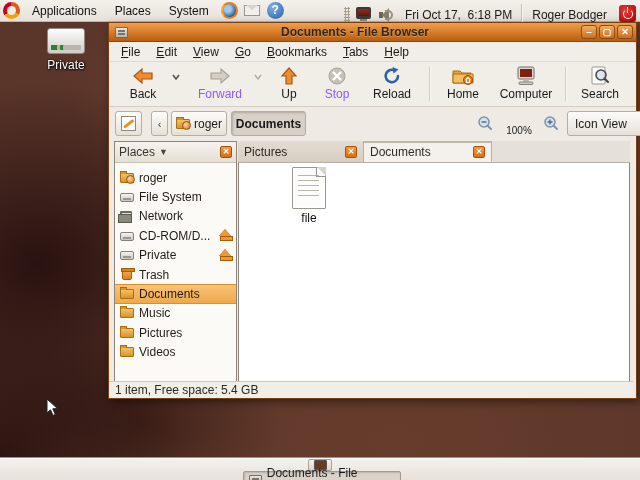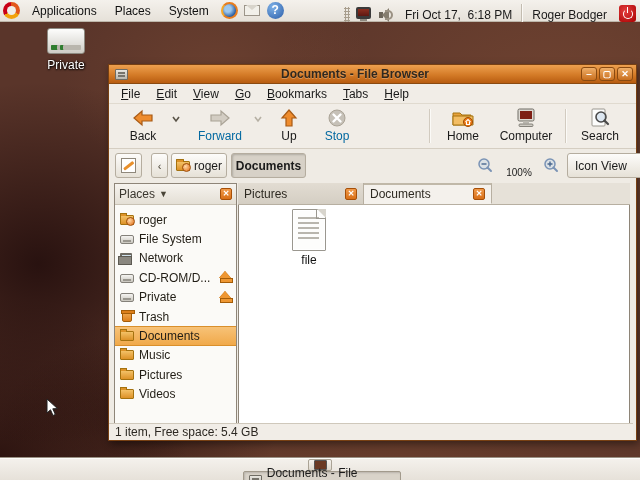--- a/index.html
+++ b/index.html
@@ -52,36 +52,36 @@
   .power-btn::after { content:""; position:absolute; left:7.6px; top:2.5px; width:1.8px; height:6px; background:#fff; }
 
   
   .desk-icon { position:absolute; left:36px; top:28px; width:60px; text-align:center; }
   .drive3d { width:38px; height:26px; margin:0 auto; border-radius:3px; background:linear-gradient(#fdfdfc,#cfcdc6); border:1px solid #8e8b82; position:relative; }
   .drive3d::after { content:""; position:absolute; left:3px; right:3px; bottom:3px; height:5px; background:#b9b6ad; border-radius:1px;
     box-shadow:inset 6px 0 0 #2f7d2f, inset 9px 0 0 #b9b6ad, inset 12px 0 0 #2f7d2f; }
   .desk-label { color:#fff; text-shadow:0 1px 2px #000, 1px 0 2px #000; margin-top:4px; font-size:12px; }
 
   
-  .window { position:absolute; left:108px; top:22px; width:529px; height:377px; background:#efebe4; border:1px solid #784012; box-shadow:2px 3px 8px rgba(0,0,0,.45);margin-top:42px; }
+  .window { position:absolute; left:108px; top:22px; width:529px; height:377px; background:#efebe4; border:1px solid #784012; box-shadow:2px 3px 8px rgba(0,0,0,.45); }
   .titlebar { height:19px; background:linear-gradient(#eda04f,#d47b27 55%,#b85c10); display:flex; align-items:center; padding:0 3px; border-bottom:1px solid #8a4a10; }
   .title-ic { width:13px; height:11px; background:linear-gradient(#e8e6e0,#b9b6ae); border:1px solid #6f6c64; border-radius:1px; position:relative; margin:0 3px; }
   .title-ic::before, .title-ic::after { content:""; position:absolute; left:2px; right:2px; height:2px; background:#77746c; }
   .title-ic::before { top:2px; } .title-ic::after { bottom:2px; }
   .title-text { flex:1; text-align:center; font-weight:bold; font-size:12px; color:#30281e; text-shadow:0 1px 0 rgba(255,255,255,.25); }
   .winbtn { width:16px; height:14px; margin-left:2px; border:1px solid #8a4a10; border-radius:3px; background:linear-gradient(#efae68,#c96f1e); color:#fff; font-size:9px; line-height:12px; text-align:center; font-weight:bold; }
 
   .menubar { height:20px; background:#f1ede7; display:flex; align-items:center; padding-left:4px; border-bottom:1px solid #e0dacf; }
   .mitem { display:inline-block; padding:2px 8px; font-size:12px; }
   .mitem::first-letter { text-decoration:underline; }
 
   .toolbar { position:relative; height:45px; background:#f1ede7; border-bottom:1px solid #d5cec2; }
   .tbtn { position:absolute; top:2px; height:41px; display:flex; flex-direction:column; align-items:center; justify-content:flex-start; border-radius:3px; padding-top:2px; }
   .tbtn .tlabel { font-size:12px; margin-top:1px; }
-  .tbtn.disabled .tlabel { color:#0369a1; }
+  .tbtn.disabled .tlabel { color:#8b5cf6; }
   .tchev { position:absolute; top:10px; width:10px; height:10px; }
   .tchev svg, .ticon svg { display:block; }
   .tsep { position:absolute; top:5px; width:1px; height:34px; background:#d2cbc0; box-shadow:1px 0 0 #fbfaf7; }
 
   .locbar { position:relative; height:33px; background:#efebe4; }
   .lbtn { position:absolute; top:4px; height:25px; border:1px solid #b5ad9f; border-radius:3px; background:linear-gradient(#fdfcfa,#e6e1d7); display:flex; align-items:center; justify-content:center; font-size:12px; }
   .lbtn.pressed { background:#d7d1c7; box-shadow:inset 1px 1px 2px rgba(0,0,0,.18); font-weight:bold; }
   .edit-ic { width:15px; height:15px; background:#fff; border:1px solid #8f887b; position:relative; }
   .edit-ic::after { content:""; position:absolute; left:2px; top:9px; width:12px; height:3px; background:#e8902c; transform:rotate(-38deg); transform-origin:left; border-radius:1px; }
   .chev-l { font-size:11px; color:#4a4538; }
@@ -252,20 +252,29 @@
     </div>
     <div class="tbtn disabled" style="left:206px;width:44px;">
       <div class="ticon">
         <svg width="20" height="20" viewBox="0 0 20 20">
             <circle cx="10" cy="10" r="8" fill="#c6c1b8" stroke="#aaa396"></circle>
             <path d="M6.5 6.5 L13.5 13.5 M13.5 6.5 L6.5 13.5" stroke="#fff" stroke-width="2.4" stroke-linecap="round"></path>
           </svg>
       </div>
       <span class="tlabel">Stop</span>
     </div>
+    <div class="tbtn" style="left:258px;width:50px;">
+      <div class="ticon">
+        <svg width="20" height="20" viewBox="0 0 20 20">
+            <path d="M16 10 A6.2 6.2 0 1 1 12 4.2" fill="none" stroke="#2c61ae" stroke-width="2.6" stroke-linecap="round"></path>
+            <path d="M10.5 1 L16.5 3.5 L11.5 7.5 Z" fill="#2c61ae"></path>
+          </svg>
+      </div>
+      <span class="tlabel">Reload</span>
+    </div>
     <div class="tsep" style="left:320px;"></div>
     <div class="tbtn" style="left:330px;width:48px;">
       <div class="ticon">
         <svg width="24" height="20" viewBox="0 0 24 20">
           <path d="M2 5 h7 l2 2 h9 v10 h-18 Z" fill="#e8a23c" stroke="#a5720f"></path>
           <path d="M2 8 h20 v9 h-20 Z" fill="#f3bd63" stroke="#a5720f"></path>
           <circle cx="17" cy="14" r="4.5" fill="#ec7813" stroke="#9c4d08"></circle>
           <path d="M14.5 14 L17 11.5 L19.5 14 M15.5 14 v2.5 h3 v-2.5" fill="none" stroke="#fff" stroke-width="1.1"></path>
         </svg>
       </div>

